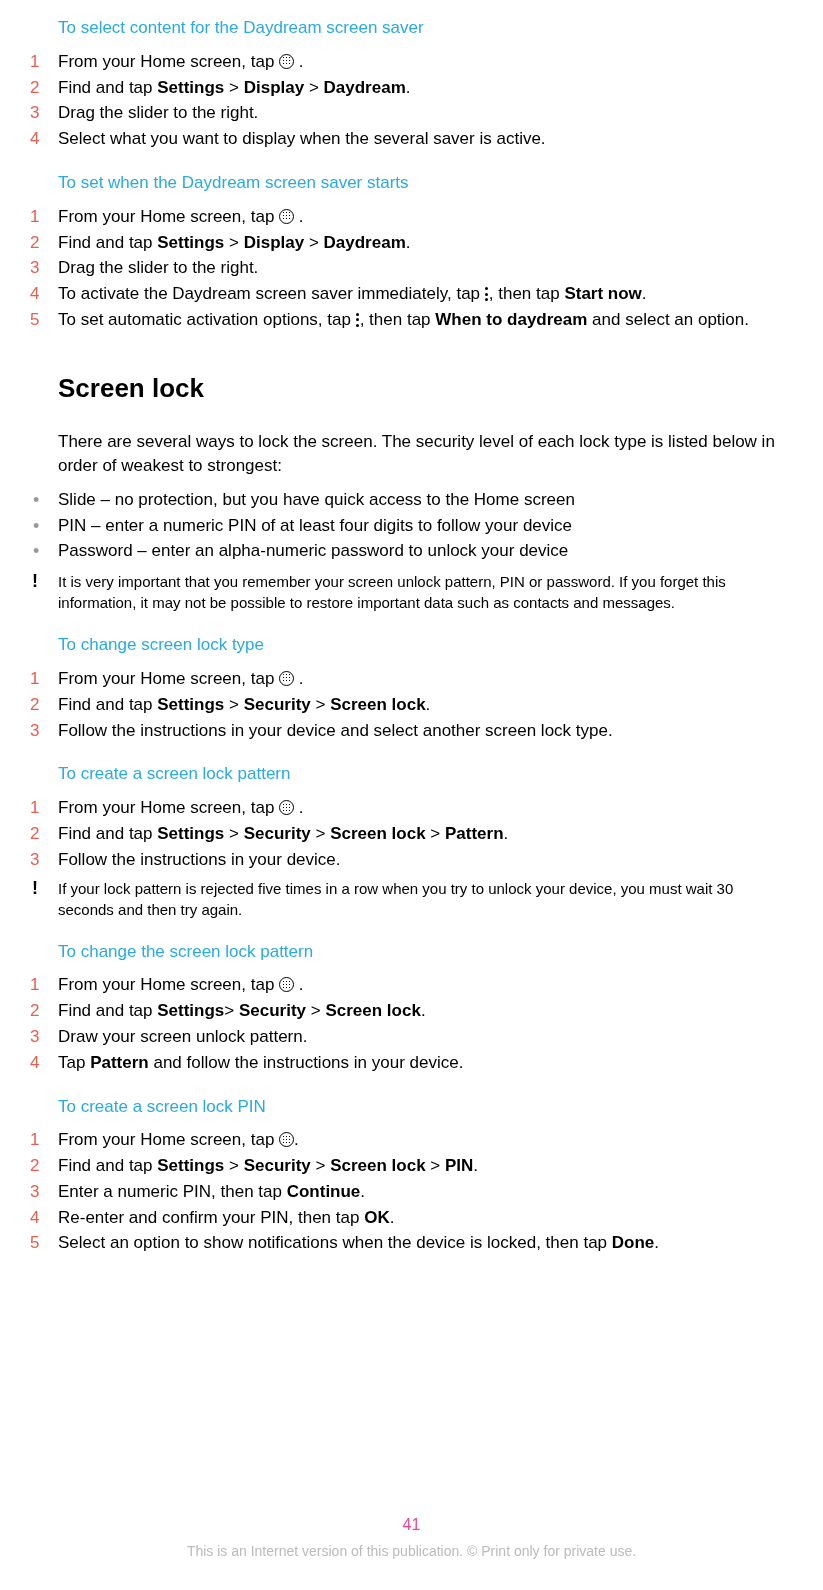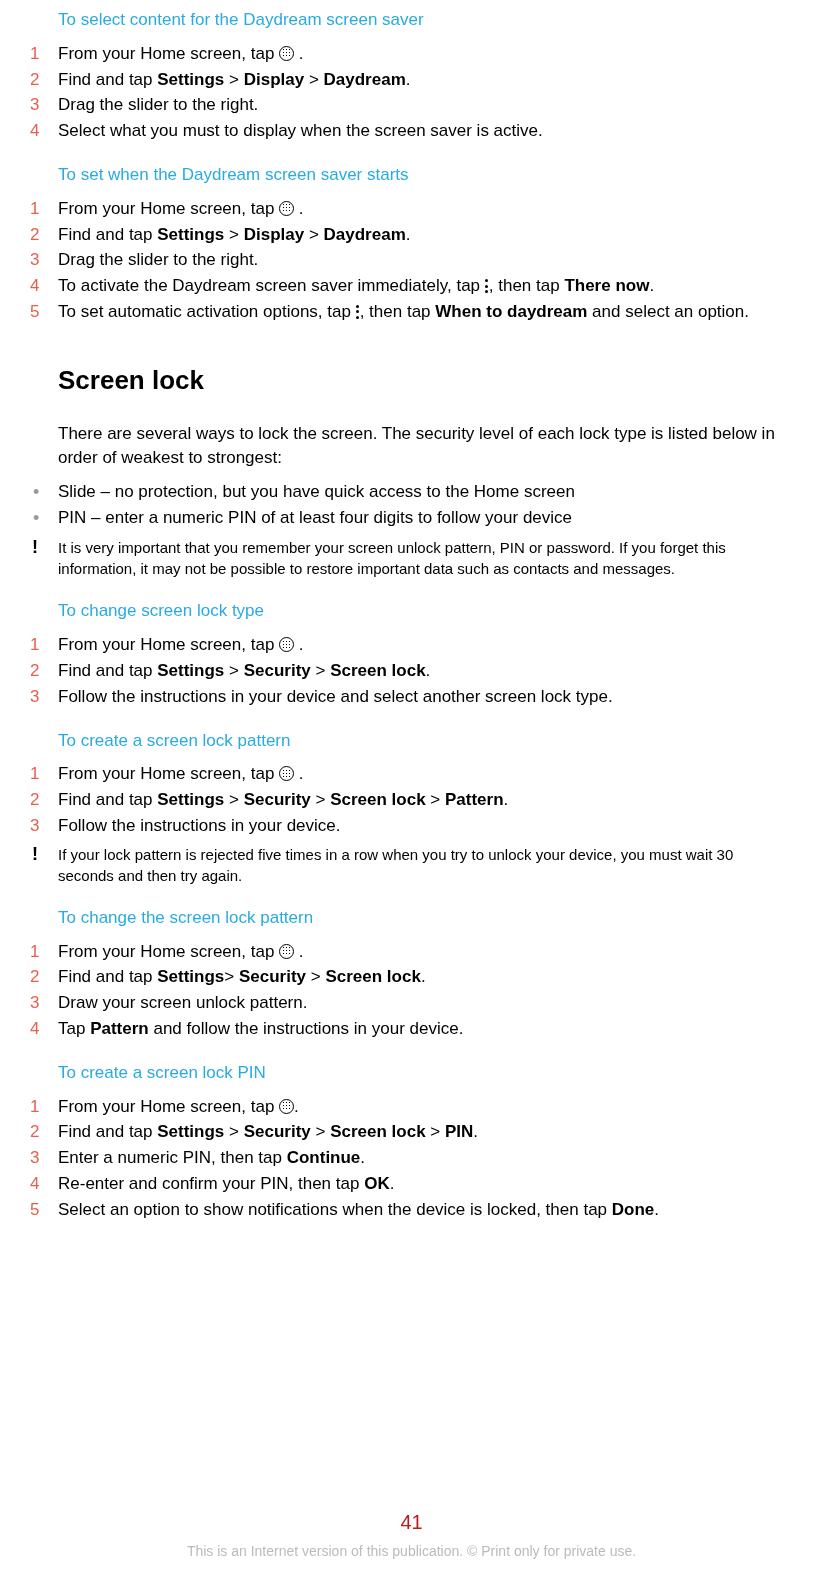--- a/index.html
+++ b/index.html
@@ -16,21 +16,21 @@
   }
   .content { padding-top: 8px; }
   .subheading {
     color: #29abe2;
     font-size: 17px;
     margin-bottom: 10px;
     margin-top: 20px;
     margin-left: 28px;
     font-weight: normal;
   }
-  .content > .subheading:first-child { margin-top: 0; }
+  .content > .subheading:first-child { margin-top: 8px; }
   .section-title {
     font-size: 26px;
     font-weight: bold;
     margin-top: 38px;
     margin-bottom: 14px;
     margin-left: 28px;
   }
   .intro-text {
     margin-left: 28px;
     margin-bottom: 10px;
@@ -126,22 +126,22 @@
   .icon-more::before { top: 0; }
   .icon-more span { top: 5.5px; display: block; }
   .icon-more::after { top: 11px; }
   .b { font-weight: bold; }
   .page-number {
     position: absolute;
     bottom: 54px;
     left: 0;
     right: 0;
     text-align: center;
-    color: #b91c1c;
-    font-size: 20px;
+    color: #ec4899;
+    font-size: 16px;
   }
   .footer-text {
     position: absolute;
     bottom: 28px;
     left: 0;
     right: 0;
     text-align: center;
     color: #bbb;
     font-size: 14px;
   }
@@ -149,37 +149,38 @@
 </head>
 <body>
 
 <div class="content">
 
   <h3 class="subheading">To select content for the Daydream screen saver</h3>
   <ol class="steps">
       <li>From your Home screen, tap <span class="icon-apps"></span> .</li>
       <li>Find and tap <span class="b">Settings</span> &gt; <span class="b">Display</span> &gt; <span class="b">Daydream</span>.</li>
       <li>Drag the slider to the right.</li>
-      <li>Select what you must to display when the screen saver is active.</li>
+      <li>Select what you want to display when the several saver is active.</li>
     </ol>
 
   <h3 class="subheading">To set when the Daydream screen saver starts</h3>
   <ol class="steps">
       <li>From your Home screen, tap <span class="icon-apps"></span> .</li>
       <li>Find and tap <span class="b">Settings</span> &gt; <span class="b">Display</span> &gt; <span class="b">Daydream</span>.</li>
       <li>Drag the slider to the right.</li>
-      <li>To activate the Daydream screen saver immediately, tap <span class="icon-more"><span></span></span>, then tap <span class="b">There now</span>.</li>
+      <li>To activate the Daydream screen saver immediately, tap <span class="icon-more"><span></span></span>, then tap <span class="b">Start now</span>.</li>
       <li>To set automatic activation options, tap <span class="icon-more"><span></span></span>, then tap <span class="b">When to daydream</span> and select an option.</li>
     </ol>
 
   <h2 class="section-title">Screen lock</h2>
   <p class="intro-text">There are several ways to lock the screen. The security level of each lock type is listed below in order of weakest to strongest:</p>
   <ul class="bullets">
       <li>Slide – no protection, but you have quick access to the Home screen</li>
       <li>PIN – enter a numeric PIN of at least four digits to follow your device</li>
+      <li>Password – enter an alpha-numeric password to unlock your device</li>
     </ul>
   <div class="warning-block">
     <span class="warning-mark">!</span>
     <span>It is very important that you remember your screen unlock pattern, PIN or password. If you forget this information, it may not be possible to restore important data such as contacts and messages.</span>
   </div>
 
   <h3 class="subheading">To change screen lock type</h3>
   <ol class="steps">
       <li>From your Home screen, tap <span class="icon-apps"></span> .</li>
       <li>Find and tap <span class="b">Settings</span> &gt; <span class="b">Security</span> &gt; <span class="b">Screen lock</span>.</li>

